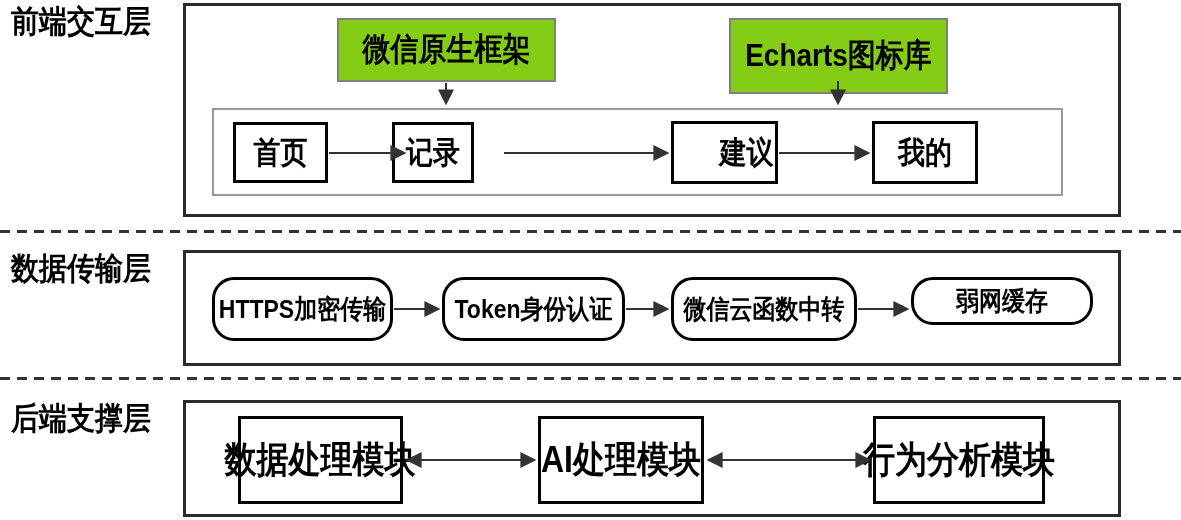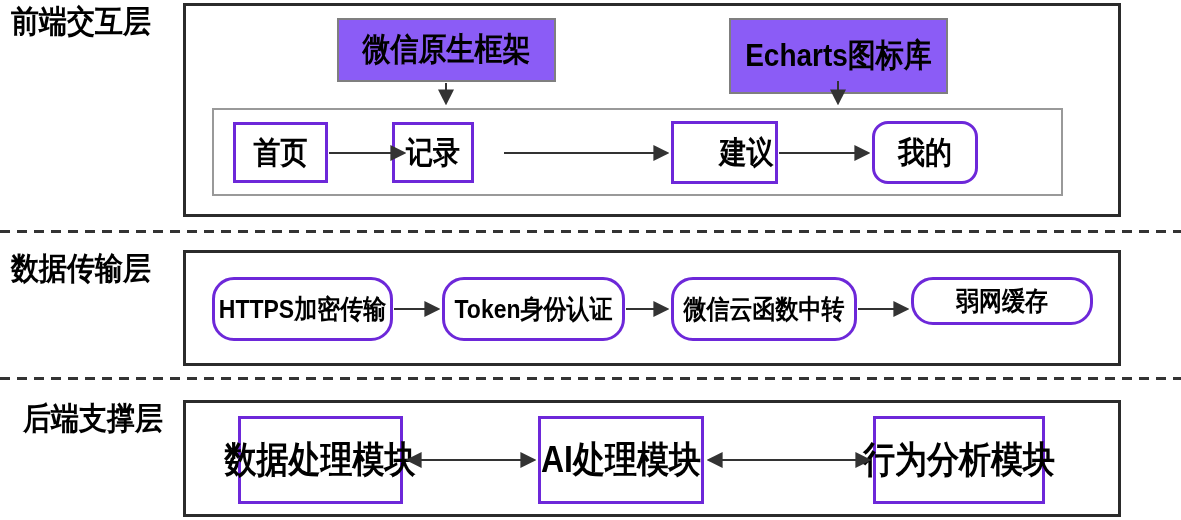--- a/index.html
+++ b/index.html
@@ -12,31 +12,31 @@
     position:absolute;box-sizing:border-box;
     border:3px solid #2b2b2b;background:#fff;
   }
   .layer-label{
     position:absolute;left:0;width:162px;display:flex;
     align-items:flex-start;justify-content:center;
     font-size:28px;font-weight:bold;letter-spacing:0px;
   }
   .layer-label>span{display:inline-block;transform:scaleY(1.12);}
   .fw-node{
-    position:absolute;box-sizing:border-box;background:#8b5cf6;
+    position:absolute;box-sizing:border-box;background:#84cc16;
     border:2px solid #7f7f7f;display:flex;align-items:center;justify-content:center;
     font-size:28px;font-weight:bold;
   }
   .pages-container{
     position:absolute;box-sizing:border-box;background:#fff;
     border:2px solid #999;
   }
   .node{
     position:absolute;box-sizing:border-box;background:#fff;
-    border:3px solid #6d28d9;display:flex;align-items:center;justify-content:center;
+    border:3px solid #000000;display:flex;align-items:center;justify-content:center;
     font-weight:bold;
   }
   .node>span,.fw-node>span{display:inline-block;transform:scaleY(1.15);white-space:nowrap;}
   .page-node{font-size:27px;}
   .t-node{font-size:23px;border-radius:22px;}
   .b-node{font-size:32px;}
   .separator{
     position:absolute;left:0;width:1181px;height:3px;
     background:repeating-linear-gradient(90deg,#333 0 10px,transparent 10px 17px);
   }
@@ -50,21 +50,21 @@
   <div class="layer-frame" style="left:183px;top:3px;width:938px;height:214px;"></div>
   <div class="layer-frame" style="left:183px;top:250px;width:938px;height:116px;"></div>
   <div class="layer-frame" style="left:183px;top:400px;width:938px;height:117px;"></div>
 
   <div class="layer-label" style="top:3px;height:214px;">
     <span>前端交互层</span>
   </div>
   <div class="layer-label" style="top:250px;height:116px;">
     <span>数据传输层</span>
   </div>
-  <div class="layer-label" style="top:400px;height:117px;padding-left:12px;">
+  <div class="layer-label" style="top:400px;height:117px;">
     <span>后端支撑层</span>
   </div>
 
   <div class="separator" style="top:230px;"></div>
   <div class="separator" style="top:377px;"></div>
 
   <div class="fw-node" style="left:337px;top:18px;width:219px;height:64px;">
     <span>微信原生框架</span>
   </div>
   <div class="fw-node" style="left:729px;top:18px;width:219px;height:76px;text-align:right;">
@@ -75,21 +75,21 @@
 
   <div class="node page-node" style="left:233px;top:122px;width:95px;height:61px;">
     <span>首页</span>
   </div>
   <div class="node page-node" style="left:392px;top:122px;width:82px;height:61px;">
     <span>记录</span>
   </div>
   <div class="node page-node" style="left:671px;top:121px;width:107px;height:63px;padding-left:44px;">
     <span>建议</span>
   </div>
-  <div class="node page-node" style="left:872px;top:121px;width:106px;height:63px;border-radius:16px;">
+  <div class="node page-node" style="left:872px;top:121px;width:106px;height:63px;">
     <span>我的</span>
   </div>
 
   <div class="node t-node" style="left:212px;top:277px;width:181px;height:64px;">
     <span>HTTPS加密传输</span>
   </div>
   <div class="node t-node" style="left:442px;top:277px;width:183px;height:64px;">
     <span>Token身份认证</span>
   </div>
   <div class="node t-node" style="left:671px;top:277px;width:186px;height:64px;">

